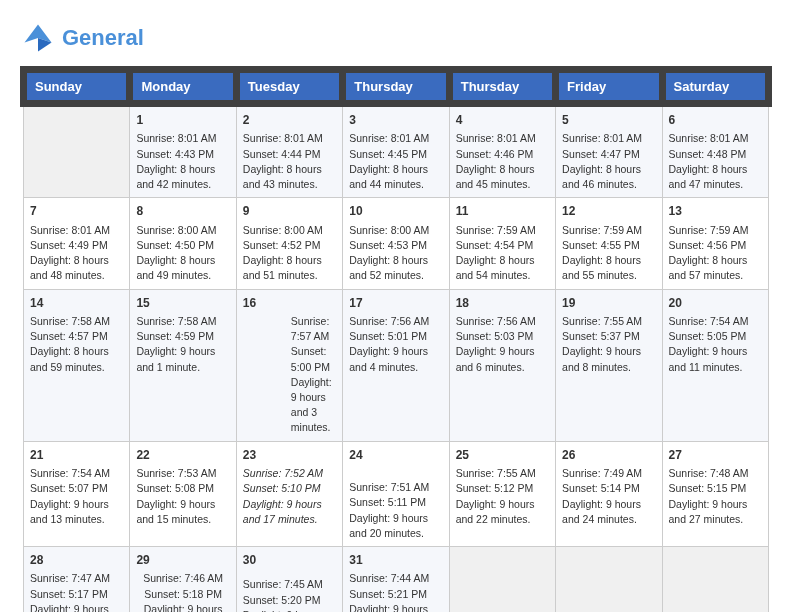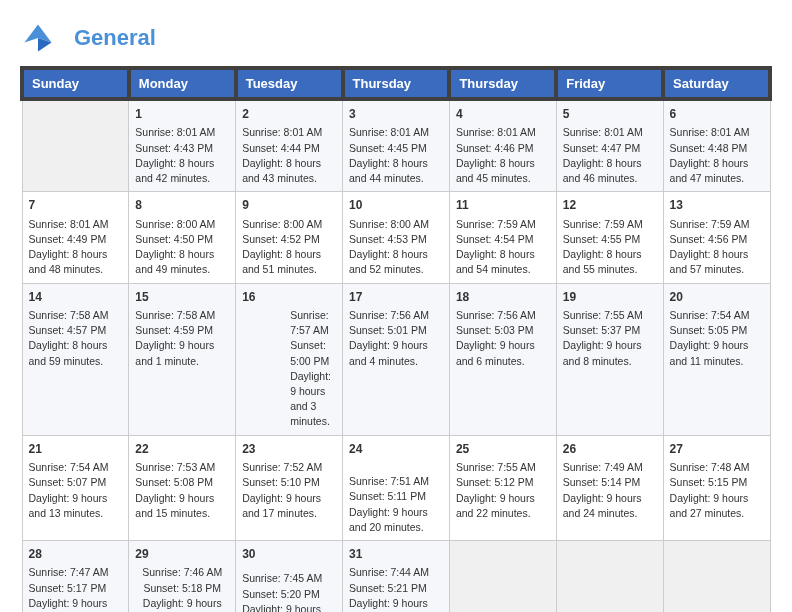--- a/index.html
+++ b/index.html
@@ -12,21 +12,21 @@
     }
     .header {
       display: flex;
       justify-content: space-between;
       align-items: flex-start;
       margin-bottom: 10px;
     }
     .logo {
       display: flex;
       align-items: center;
-      gap: 18px;
+      gap: 6px;
       text-align: center;
     }
     .logo-text {
       font-size: 22px;
       font-weight: bold;
       color: #333;
       line-height: 1.1;
     }
     .logo-text span {
       color: #4a90d9;
@@ -52,21 +52,21 @@
       border-collapse: collapse;
       font-size: 11px;
     }
     thead tr th {
       background-color: #3a6bbf;
       color: #fff;
       text-align: left;
       padding: 6px 8px;
       font-size: 13px;
       font-weight: bold;
-      border: 4px solid #404040;
+      border: 7px solid #404040;
     }
     tbody tr td {
       border: 1px solid #ccc;
       padding: 5px 6px;
       vertical-align: top;
       min-height: 80px;
       width: 14.28%;
       color: #333;
       line-height: 1.45;
     }
@@ -282,21 +282,21 @@
         </td>
         <td>
           <span class="day-num">22</span>
           <div class="day-info" style="white-space: pre-line;">Sunrise: 7:53 AM
 Sunset: 5:08 PM
 Daylight: 9 hours
 and 15 minutes.</div>
         </td>
         <td>
           <span class="day-num">23</span>
-          <div class="day-info" style="white-space: pre-line;">Sunrise: 7:52 AM
+          <div class="day-info" style="white-space: pre-line; font-style: italic;">Sunrise: 7:52 AM
 Sunset: 5:10 PM
 Daylight: 9 hours
 and 17 minutes.</div>
         </td>
         <td>
           <span class="day-num">24</span>
           <div class="day-info" style="white-space: pre-line; margin-top: 16px;">Sunrise: 7:51 AM
 Sunset: 5:11 PM
 Daylight: 9 hours
 and 20 minutes.</div>

